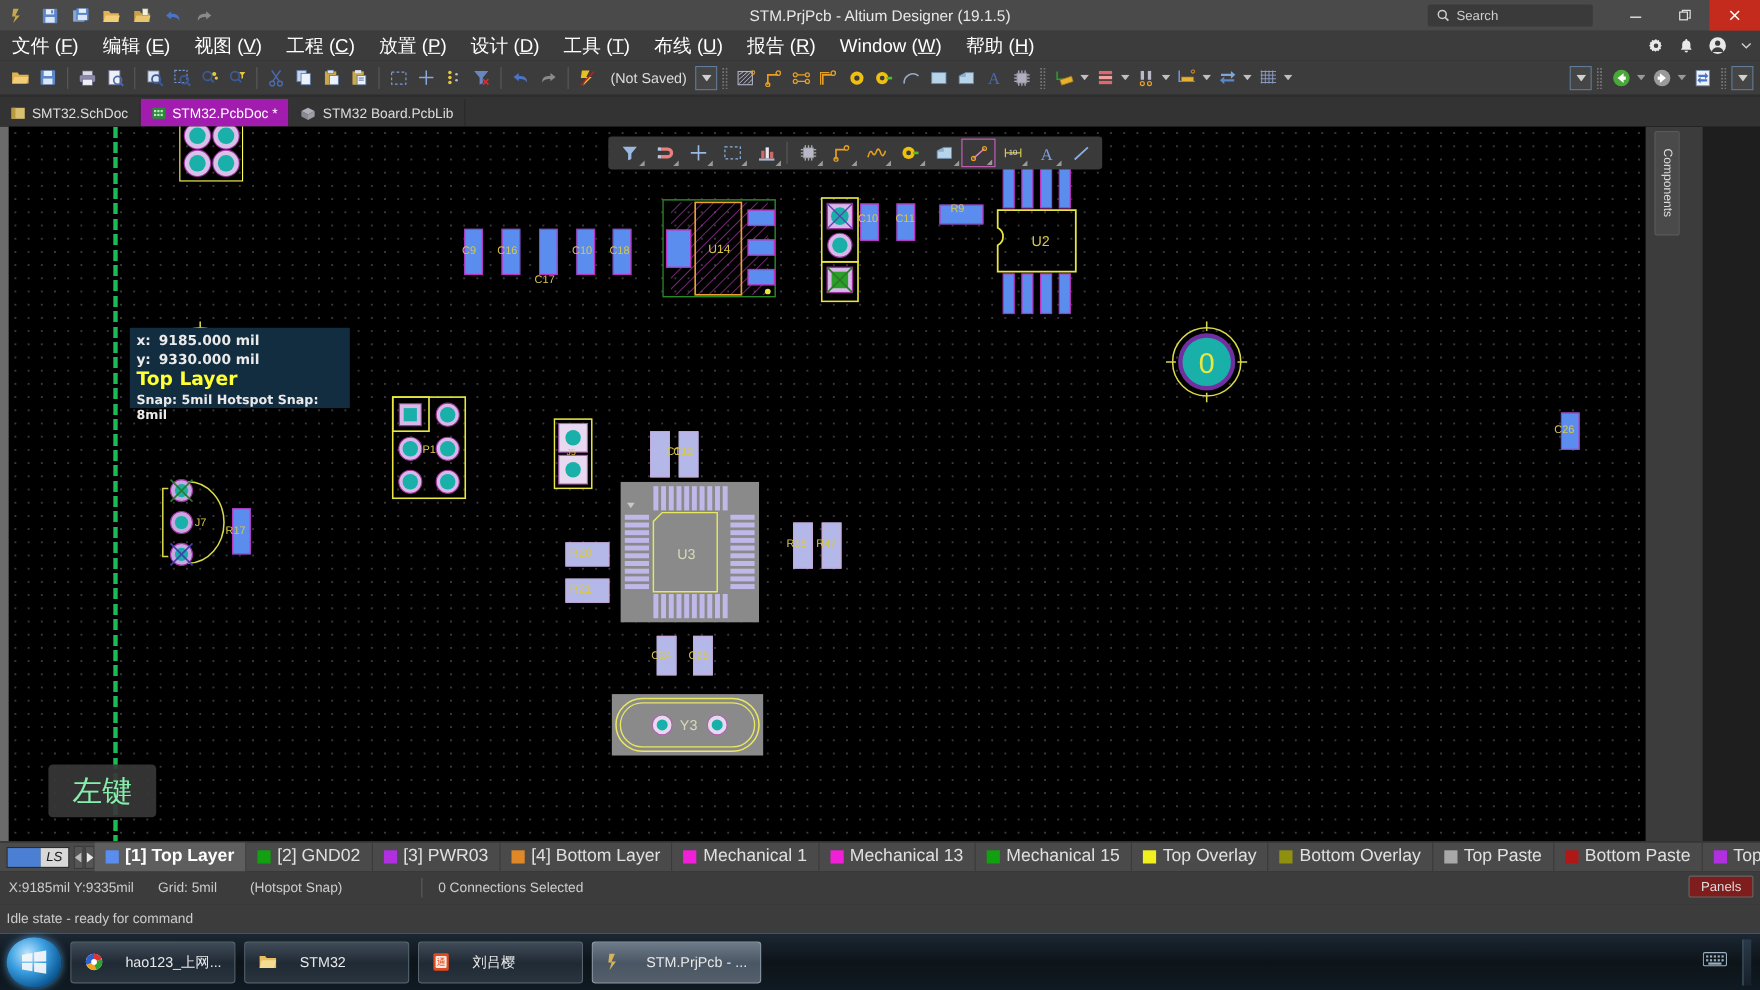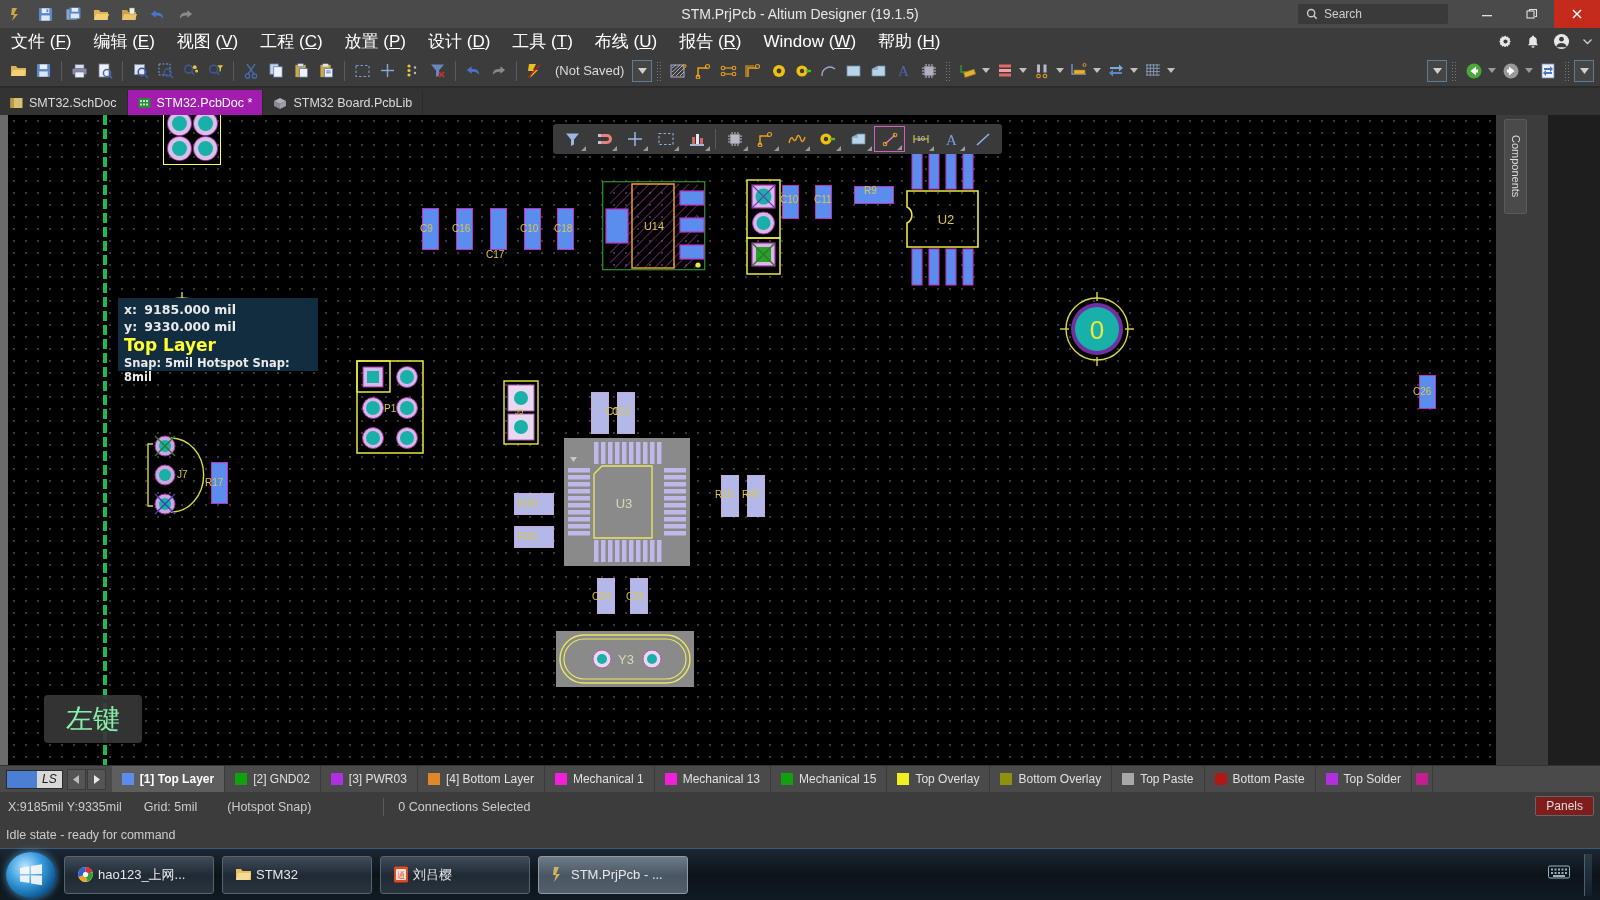--- a/index.html
+++ b/index.html
@@ -181,21 +181,21 @@
   }
   .ls-chip .sw { width: 30px; height: 17px; background: #4a7fd4; }
   .ls-chip .tx { background: #d8d8d8; color: #1a1a1a; font-size: 12px; padding: 1px 5px; height:17px; line-height:15px;}
   .nav-arrow {
     width: 19px; height: 21px; background: #555; border: 1px solid #3a3a3a;
     display: flex; align-items: center; justify-content: center; cursor: pointer;
     margin-left: 4px;
   }
   .ltab {
     display: flex; align-items: center; gap: 6px; height: 27px;
-    padding: 0 10px; color: #e0e0e0; font-size: 12px; cursor: pointer;
+    padding: 0 10px; color: #e0e0e0; font-size: 16px; cursor: pointer;
     border-right: 1px solid #3a3a3a; white-space: nowrap;
   }
   .ltab.active { background: #5e5e5e; color: #fff; font-weight: bold; }
   .lsw { width: 12px; height: 12px; display: inline-block; }
 
   
   .statusbar {
     position: absolute; top: 792px; left: 0; width: 1600px; height: 30px;
     background: #3c3c3c; display: flex; align-items: center; color: #ccc; font-size: 12.5px;
   }
@@ -222,21 +222,21 @@
     width: 50px; height: 46px; margin-left: 6px; border-radius: 50%;
     background: radial-gradient(circle at 38% 33%, #bfe6ff 0%, #3b9fe0 38%, #0d5a96 72%, #062f52 100%);
     display: flex; align-items: center; justify-content: center; cursor: pointer;
     box-shadow: 0 0 8px rgba(90,170,230,.8);
   }
   .tbitem {
     height: 38px; min-width: 150px; margin-left: 8px; border-radius: 3px;
     background: linear-gradient(180deg,#3e4a57 0%,#222d38 50%,#2a3views 100%);
     background: linear-gradient(180deg,#404b58 0%,#1f2a35 52%,#29343f 100%);
     border: 1px solid #55646f; display: flex; align-items: center;
-    gap: 4px; padding: 0 12px; color: #e8e8e8; font-size: 13px; cursor: pointer;
+    gap: 20px; padding: 0 12px; color: #e8e8e8; font-size: 13px; cursor: pointer;
     white-space: nowrap;
   }
   .tbitem.active {
     background: linear-gradient(180deg,#6d7a88 0%,#4a5663 52%,#545f6b 100%);
     border-color: #8d9aa8;
   }
   .tray { position: absolute; right: 8px; display: flex; align-items: center; gap: 14px; }
 </style>
 </head>
 <body>

